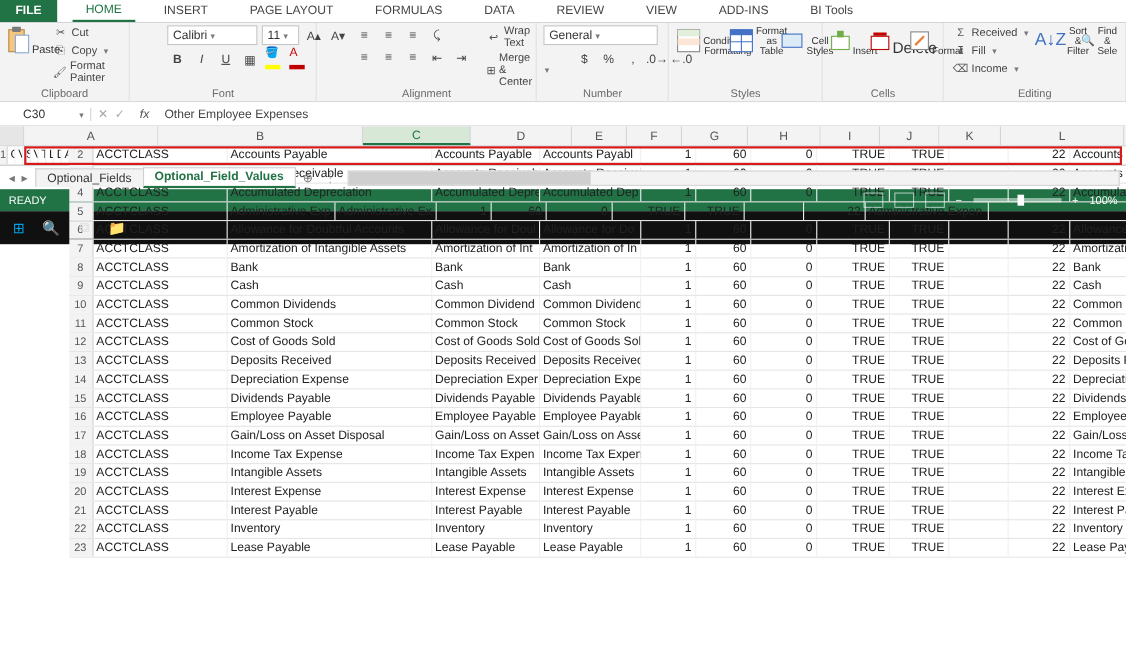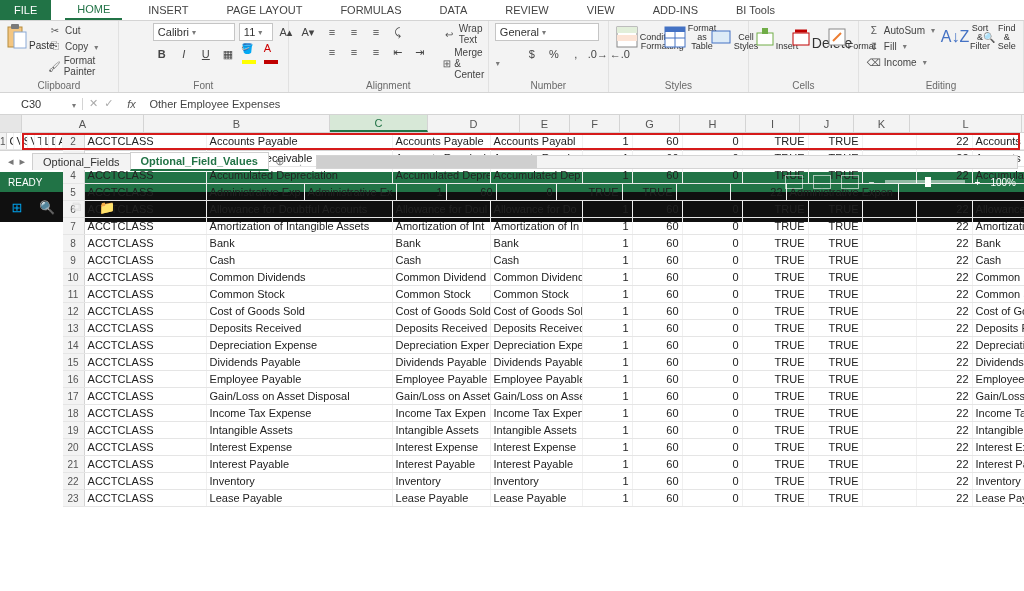--- a/index.html
+++ b/index.html
@@ -1,20 +1,20 @@
 <!DOCTYPE html>
 <html><head>
 <meta charset="utf-8">
 <style>
 * { margin: 0; padding: 0; box-sizing: border-box; font-family: "Segoe UI", Tahoma, sans-serif; }
 body { width: 1024px; height: 591px; overflow: hidden; background: #fff; font-size: 11px; color: #222; }
 
 
 .tabs { display: flex; align-items: stretch; height: 21px; background: #fff; border-bottom: 1px solid #d4d4d4; font-size: 11px; }
-.tab-file { background: #217346; color: #fff; padding: 0 14px; display: flex; align-items: center; font-weight: 400; }
+.tab-file { background: #217346; color: #fff; padding: 0 14px; display: flex; align-items: center; font-weight: 700; }
 .tab { padding: 0 12px; display: flex; align-items: center; color: #444; cursor: pointer; margin-left: 14px; }
 .tab-active { color: #217346; border-bottom: 2px solid #217346; font-weight: 400; }
 
 
 .ribbon { display: flex; height: 72px; background: #f3f3f3; border-bottom: 1px solid #d4d4d4; font-size: 11px; }
 .group { border-right: 1px solid #e1e1e1; padding: 2px 6px 0 6px; display: flex; flex-direction: column; justify-content: space-between; }
 .group-title { text-align: center; font-size: 10px; color: #6a6a6a; padding-bottom: 1px; }
 .group-body { display: flex; align-items: flex-start; gap: 4px; height: 56px; }
 .col { display: flex; flex-direction: column; gap: 2px; }
 .row { display: flex; align-items: center; gap: 4px; padding-left: 28px; }
@@ -264,21 +264,21 @@
         </div>
     </div>
     <div class="group-title">Cells</div>
   </div>
 
   <div class="group" style="flex:1;">
     <div class="group-body">
       <div class="col">
         <div class="mini arrow-dn">
             <span class="ico">Σ</span>
-            <span>AutoSum</span>
+            <span>Received</span>
           </div>
         <div class="mini arrow-dn">
             <span class="ico">↧</span>
             <span>Fill</span>
           </div>
         <div class="mini arrow-dn">
             <span class="ico">⌫</span>
             <span>Income</span>
           </div>
       </div>

